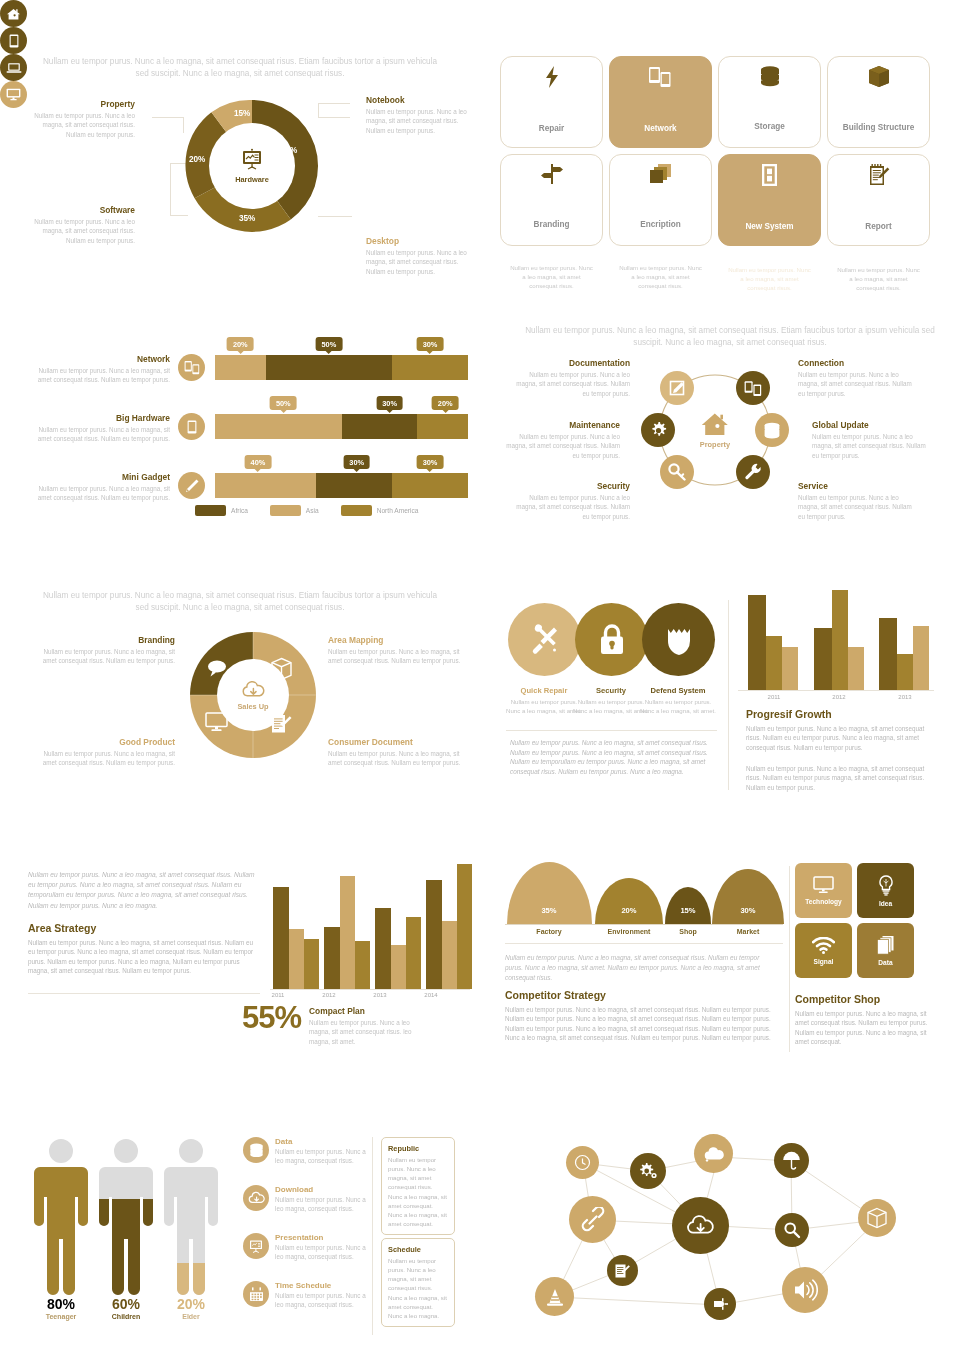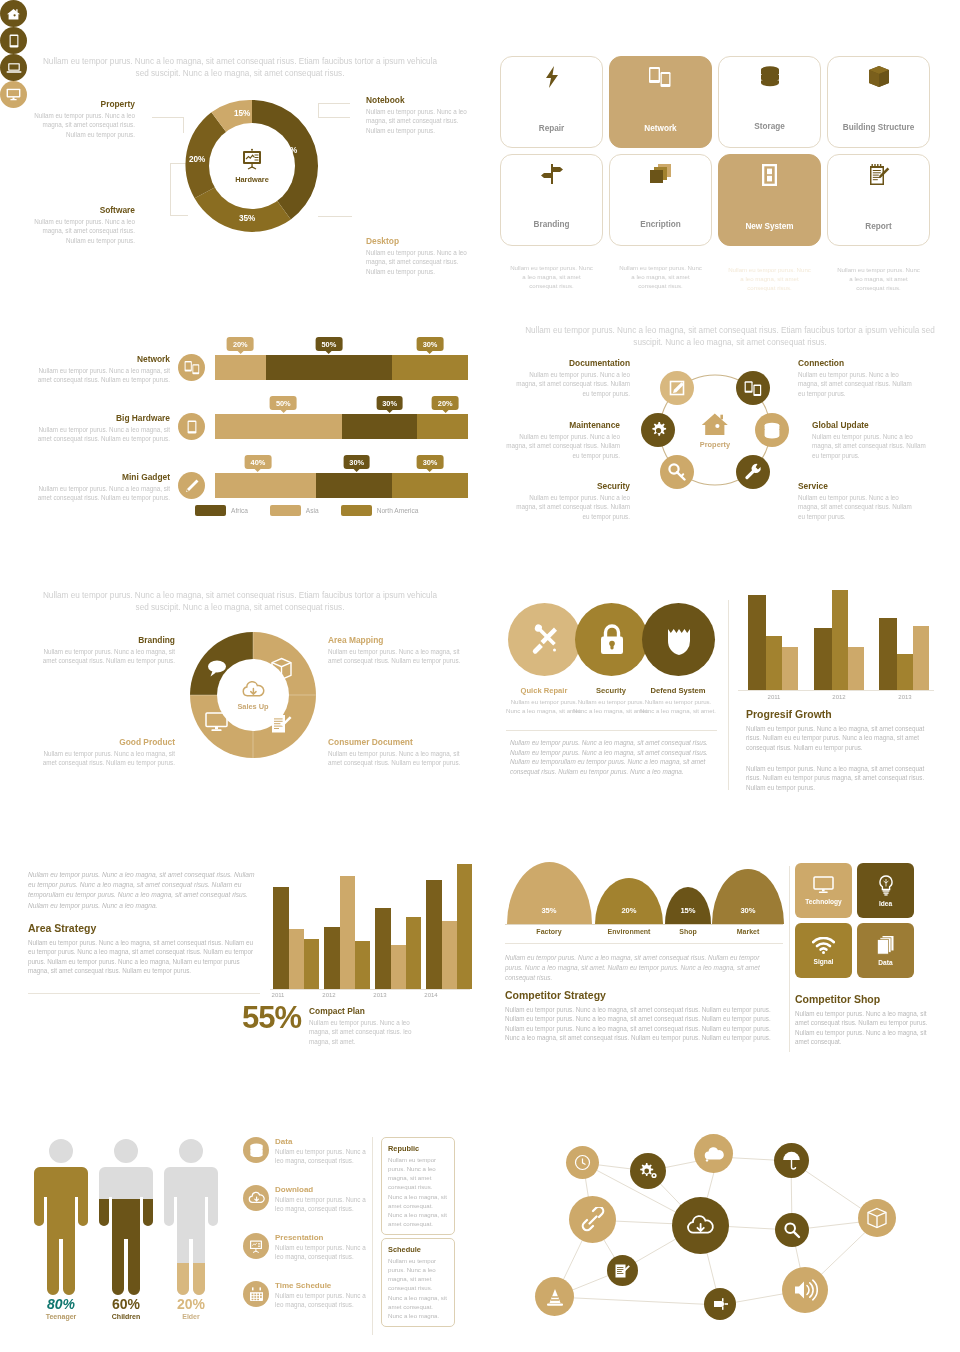--- a/index.html
+++ b/index.html
@@ -787,21 +787,21 @@
           <path d="M31 4 a12 12 0 0 1 0 24 a12 12 0 0 1 0-24 Z
                    M10 32 h42 a6 6 0 0 1 6 6 v48 a5 5 0 0 1 -10 0 V62 h-3 v92 a6 6 0 0 1 -12 0 V104 h-4 v50 a6 6 0 0 1 -12 0 V62 h-3 v24 a5 5 0 0 1 -10 0 V38 a6 6 0 0 1 6 -6 Z"></path>
         </clipPath>
       </defs>
       <g clip-path="url(#p1clip)">
         <rect x="0" y="0" width="62" height="160" fill="#dcdcdc"></rect>
         <rect x="0" y="32" width="62" height="128" fill="#a2822f"></rect>
       </g>
     </svg>
   </div>
-  <div class="pPct" style="left:30px;top:171px;color:#0f766e;font-style:italic;">80%</div>
+  <div class="pPct" style="left:30px;top:171px;color:#000000;">80%</div>
   <div class="pLab" style="left:30px;top:188px;color:#b59a66;">Teenager</div>
 
   <div class="person" style="left:95px;top:10px;">
     <svg width="62" height="160" viewBox="0 0 62 160">
       <defs>
         <clipPath id="p2clip">
           <path d="M31 4 a12 12 0 0 1 0 24 a12 12 0 0 1 0-24 Z
                    M10 32 h42 a6 6 0 0 1 6 6 v48 a5 5 0 0 1 -10 0 V62 h-3 v92 a6 6 0 0 1 -12 0 V104 h-4 v50 a6 6 0 0 1 -12 0 V62 h-3 v24 a5 5 0 0 1 -10 0 V38 a6 6 0 0 1 6 -6 Z"></path>
         </clipPath>
       </defs>

